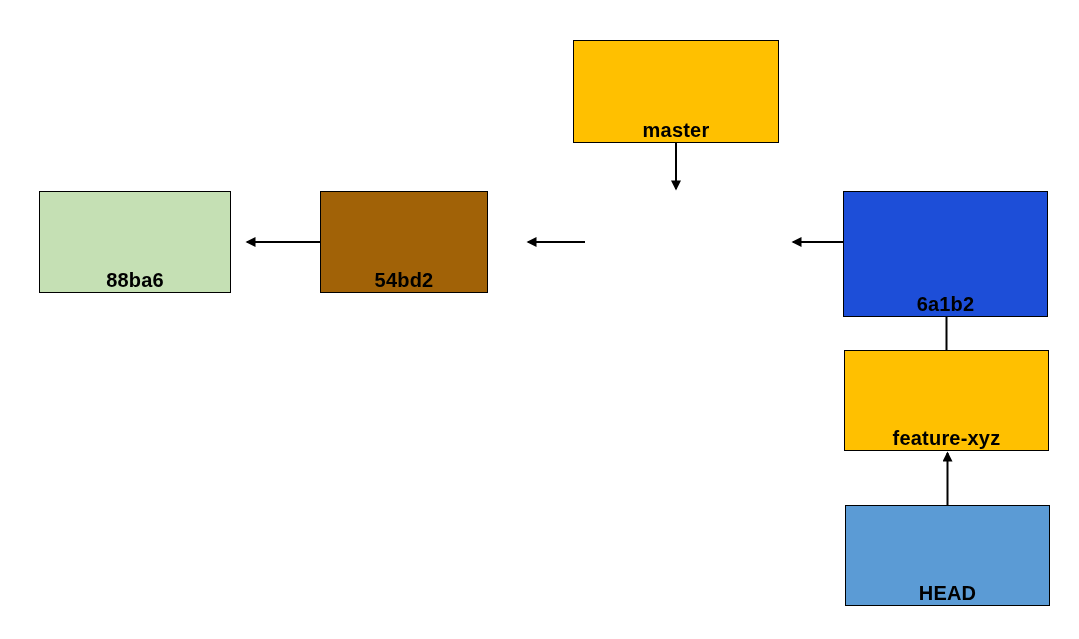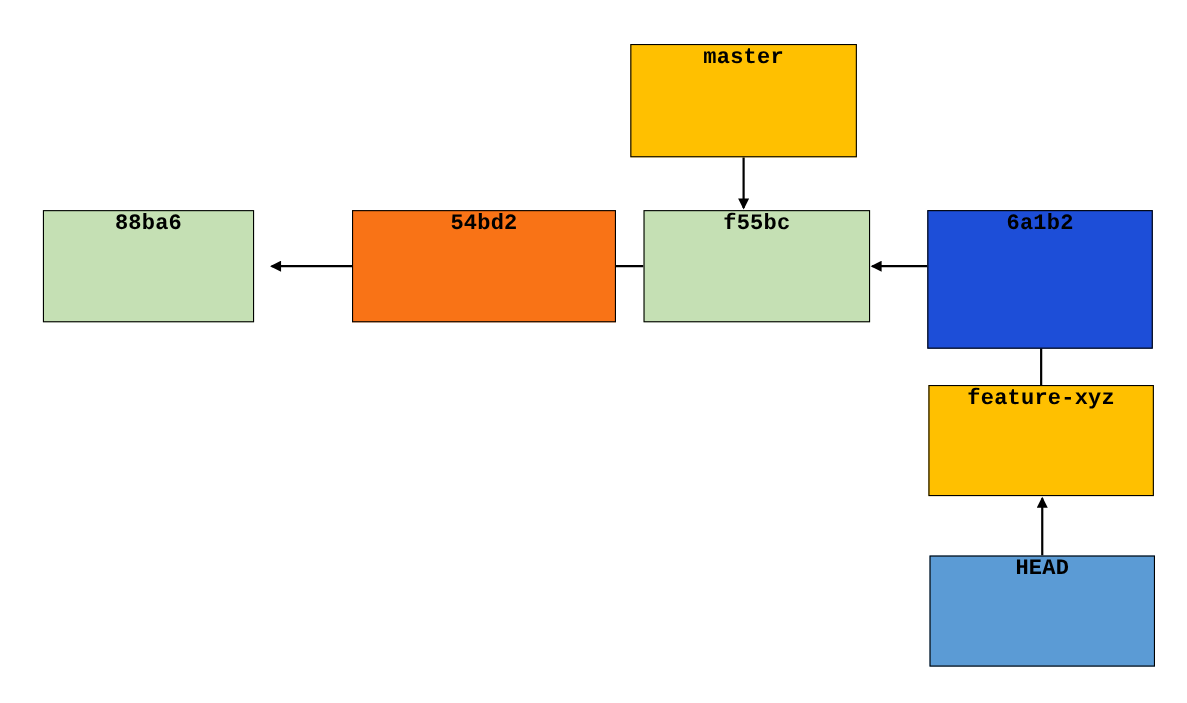--- a/index.html
+++ b/index.html
@@ -9,27 +9,26 @@
     position: relative;
     width: 1079px;
     height: 639px;
     background: #ffffff;
     overflow: hidden;
   }
   .node {
     position: absolute;
     border: 1.5px solid #000000;
     display: flex;
-    align-items: flex-start;
+    align-items: flex-end;
     justify-content: center;
     font-size: 20px;
     font-weight: bold;
     color: #000000;
     letter-spacing: 0.2px;
-    font-family: Liberation Mono, monospace;
   }
   #edges-svg {
     position: absolute;
     left: 0;
     top: 0;
     width: 100%;
     height: 100%;
     pointer-events: none;
   }
 </style>
@@ -49,25 +48,22 @@
       <line x1="843" y1="242" x2="793" y2="242" stroke="#000000" stroke-width="2" marker-end="url(#arrowhead)"></line>
       <line x1="946.5" y1="350" x2="946.5" y2="295" stroke="#000000" stroke-width="2" marker-end="url(#arrowhead)"></line>
       <line x1="947.5" y1="505" x2="947.5" y2="453" stroke="#000000" stroke-width="2" marker-end="url(#arrowhead)"></line>
     </svg>
 <div class="node node-branch" style="left: 573px; top: 40px; width: 206px; height: 103px; background: rgb(255, 192, 0); border-color: rgb(0, 0, 0);">
       <span>master</span>
     </div>
     <div class="node node-commit" style="left: 39px; top: 191px; width: 192px; height: 102px; background: rgb(197, 224, 180); border-color: rgb(0, 0, 0);">
       <span>88ba6</span>
     </div>
-    <div class="node node-commit" style="left: 320px; top: 191px; width: 240px; height: 102px; background: #f97316; border-color: rgb(0, 0, 0);">
+    <div class="node node-commit" style="left: 320px; top: 191px; width: 168px; height: 102px; background: #a16207; border-color: rgb(0, 0, 0);">
       <span>54bd2</span>
-    </div>
-    <div class="node node-commit" style="left: 585px; top: 191px; width: 206px; height: 102px; background: rgb(197, 224, 180); border-color: rgb(0, 0, 0);">
-      <span>f55bc</span>
     </div>
     <div class="node node-commit" style="left: 843px; top: 191px; width: 205px; height: 126px; background: #1d4ed8; border-color: rgb(0, 0, 0);">
       <span>6a1b2</span>
     </div>
     <div class="node node-head" style="left: 845px; top: 505px; width: 205px; height: 101px; background: rgb(91, 155, 213); border-color: rgb(0, 0, 0);">
       <span>HEAD</span>
     </div>
     <div class="node node-branch" style="left: 844px; top: 350px; width: 205px; height: 101px; background: rgb(255, 192, 0); border-color: rgb(0, 0, 0);">
       <span>feature-xyz</span>
     </div>

